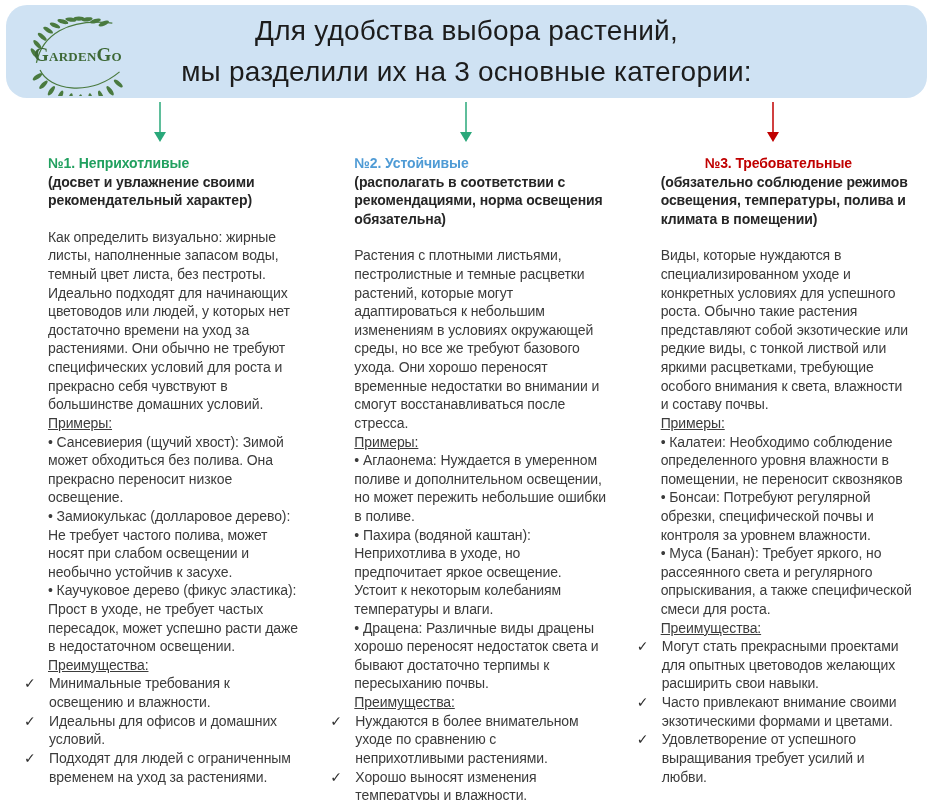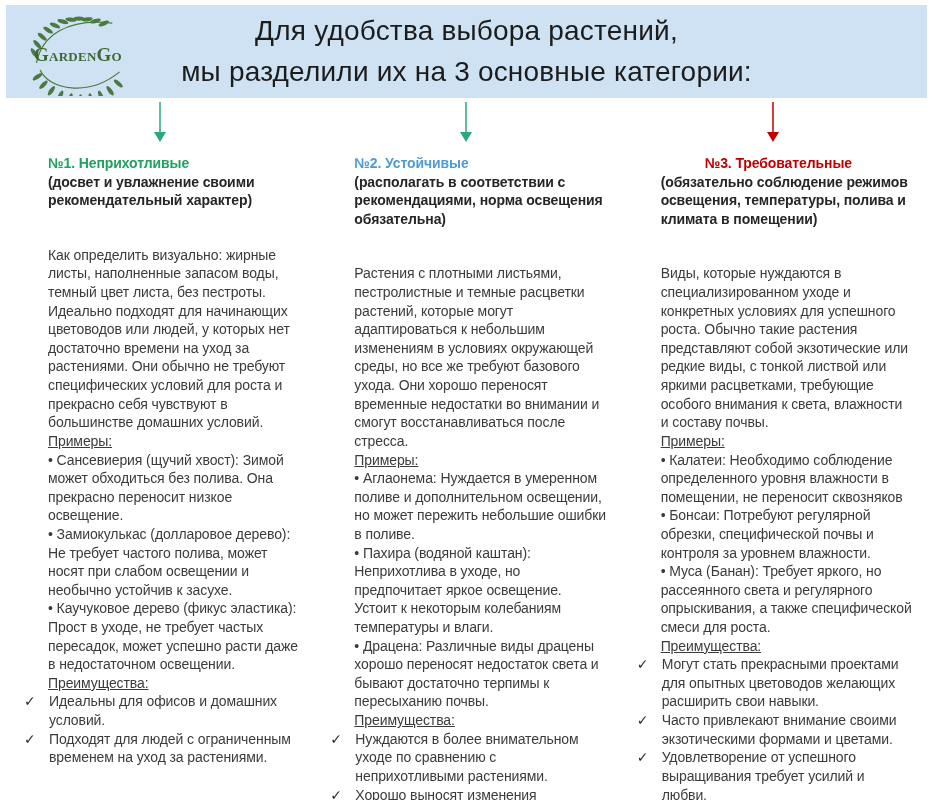--- a/index.html
+++ b/index.html
@@ -64,37 +64,37 @@
     grid-template-columns: repeat(3, 1fr);
     gap: 26px;
     padding: 0 14px;
     font-size: 14px;
     line-height: 1.33;
     letter-spacing: -0.1px;
   }
   .col p, .col h2 { margin: 0; padding-left: 28px; }
   h2.cat-title { font-size: 14px; font-weight: bold; }
   p.cat-subtitle { font-weight: bold; color: #262626; }
-  p.desc { margin-top: 36px; }
+  p.desc { margin-top: 18px; }
   p.section-label { text-decoration: underline; }
   p.section-label.adv { }
   p.example::before { content: "\2022\00a0"; }
   p.check { position: relative; padding-left: 29px; }
   p.check::before {
     content: "\2713";
     position: absolute; left: 4px; top: 0;
     color: #2f2f2f;
   }
 </style>
 </head>
 <body>
 
 <div class="page">
 
-  <header class="banner" style="background: rgb(207, 226, 243);">
+  <header class="banner" style="background: rgb(207, 226, 243); border-radius: 21px;">
     <div class="logo">
       <svg viewBox="0 0 124 96">
         <g fill="none" stroke="#4a7a3f" stroke-width="1.4">
           <path d="M16,60 C22,30 50,10 100,16"></path>
           <path d="M20,68 C30,90 74,98 108,70"></path>
         </g>
         <g fill="#4a7a3f">
           <ellipse cx="0" cy="-6" rx="2.3" ry="6.2" transform="translate(17,54) rotate(-35)"></ellipse>
           <ellipse cx="0" cy="-6" rx="2.3" ry="6.2" transform="translate(21,44) rotate(-42)"></ellipse>
           <ellipse cx="0" cy="-6" rx="2.3" ry="6.2" transform="translate(27,35) rotate(-50)"></ellipse>
@@ -151,20 +151,21 @@
 
     <section class="col">
       <h2 class="cat-title" style="color: rgb(33, 160, 95);">№1. Неприхотливые</h2>
       <p class="cat-subtitle">(досвет и увлажнение своими рекомендательный характер)</p>
       <p class="desc">Как определить визуально: жирные листы, наполненные запасом воды, темный цвет листа, без пестроты. Идеально подходят для начинающих цветоводов или людей, у которых нет достаточно времени на уход за растениями. Они обычно не требуют специфических условий для роста и прекрасно себя чувствуют в большинстве домашних условий.</p>
       <p class="section-label">Примеры:</p>
       <p class="example">Сансевиерия (щучий хвост): Зимой может обходиться без полива. Она прекрасно переносит низкое освещение.</p>
       <p class="example">Замиокулькас (долларовое дерево): Не требует частого полива, может носят при слабом освещении и необычно устойчив к засухе.</p>
       <p class="example">Каучуковое дерево (фикус эластика): Прост в уходе, не требует частых пересадок, может успешно расти даже в недостаточном освещении.</p>
       <p class="section-label adv">Преимущества:</p>
+      <p class="check">Минимальные требования к освещению и влажности.</p>
       <p class="check">Идеальны для офисов и домашних условий.</p>
       <p class="check">Подходят для людей с ограниченным временем на уход за растениями.</p>
     </section>
 
     <section class="col">
       <h2 class="cat-title" style="color: rgb(79, 155, 213);">№2. Устойчивые</h2>
       <p class="cat-subtitle">(располагать в соответствии с рекомендациями, норма освещения обязательна)</p>
       <p class="desc">Растения с плотными листьями, пестролистные и темные расцветки растений, которые могут адаптироваться к небольшим изменениям в условиях окружающей среды, но все же требуют базового ухода. Они хорошо переносят временные недостатки во внимании и смогут восстанавливаться после стресса.</p>
       <p class="section-label">Примеры:</p>
       <p class="example">Аглаонема: Нуждается в умеренном поливе и дополнительном освещении, но может пережить небольшие ошибки в поливе.</p>

